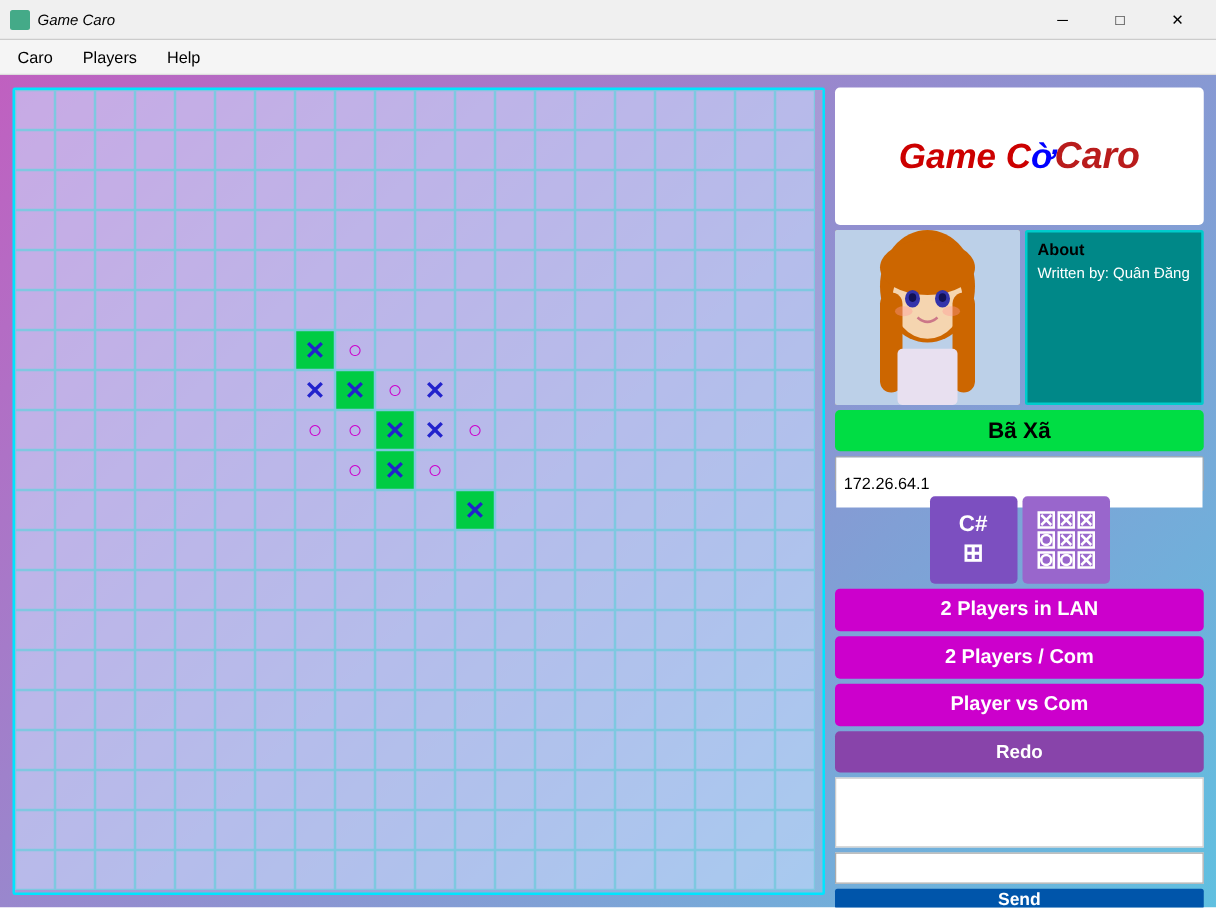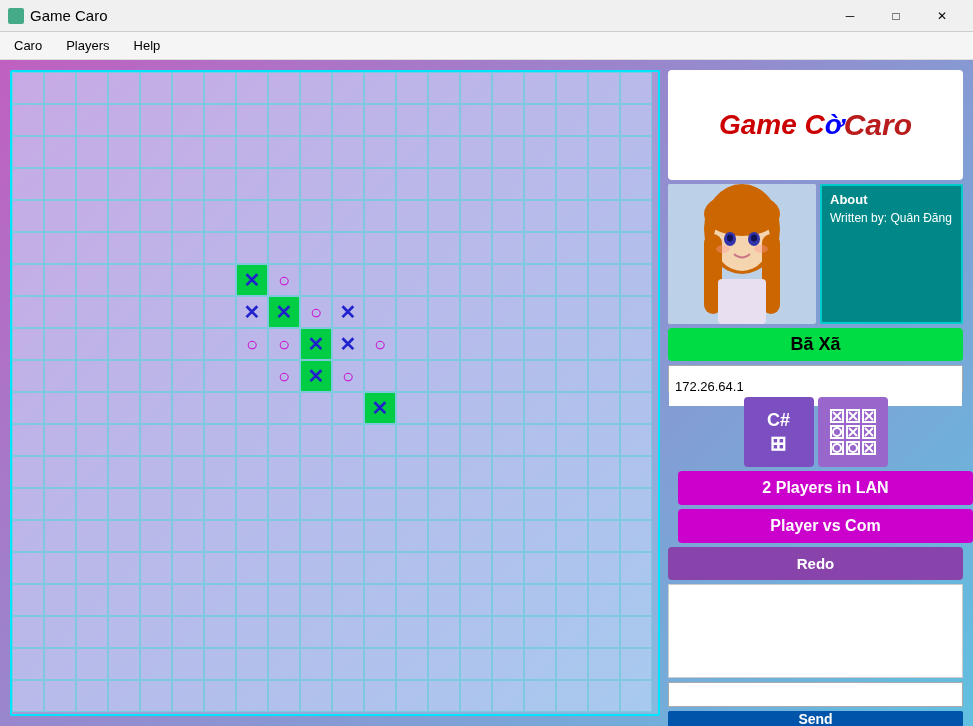--- a/index.html
+++ b/index.html
@@ -19,21 +19,22 @@
       display: flex;
       align-items: center;
       justify-content: space-between;
       padding: 0 8px;
       border-bottom: 1px solid #ccc;
     }
     .title-bar-left {
       display: flex;
       align-items: center;
       gap: 6px;
-      font-size: 15px;
+      font-size: 12px;
+      font-style: italic;
     }
     .title-bar-icon {
       width: 16px;
       height: 16px;
       background: #4a8;
       border-radius: 2px;
     }
     .title-bar-controls {
       display: flex;
       gap: 0;
@@ -171,21 +172,21 @@
     .about-box {
       flex: 1;
       background: #008888;
       border: 2px solid #00cccc;
       border-radius: 2px;
       padding: 6px 8px;
       color: #fff;
       font-size: 12px;
     }
     .about-title {
-      color: #ffffff;
+      color: #000000;
       font-weight: bold;
       margin-bottom: 4px;
       font-size: 13px;
     }
     .about-text {
       color: #ffffff;
       font-size: 12px;
     }
 
     
@@ -218,21 +219,20 @@
     
     .game-btn {
       width: 100%;
       padding: 8px 4px;
       border: none;
       border-radius: 4px;
       font-size: 16px;
       font-weight: bold;
       cursor: pointer;
       color: #fff;
-      margin-left: 10px;
     }
     .btn-lan { background: #cc00cc; }
     .btn-com { background: #cc00cc; }
     .btn-vscom { background: #cc00cc; }
 
     
     .undo-redo-row {
       display: flex;
       gap: 4px;
     }
@@ -834,20 +834,21 @@
           <ellipse cx="24" cy="40" rx="4" ry="4" fill="none" stroke="#fff" stroke-width="2"></ellipse>
           <rect x="34" y="34" width="12" height="12" fill="none" stroke="#fff" stroke-width="2"></rect>
           <line x1="36" y1="36" x2="44" y2="44" stroke="#fff" stroke-width="2"></line>
           <line x1="44" y1="36" x2="36" y2="44" stroke="#fff" stroke-width="2"></line>
         </svg>
       </div>
     </div>
 
     <button class="game-btn btn-lan">2 Players in LAN</button>
 
+    <button class="game-btn btn-com">2 Players / Com</button>
 
     <button class="game-btn btn-vscom">Player vs Com</button>
 
     <div class="undo-redo-row">
       <button class="undo-redo-btn">Redo</button>
     </div>
 
     <div class="log-area"></div>
 
     <div class="send-row">

